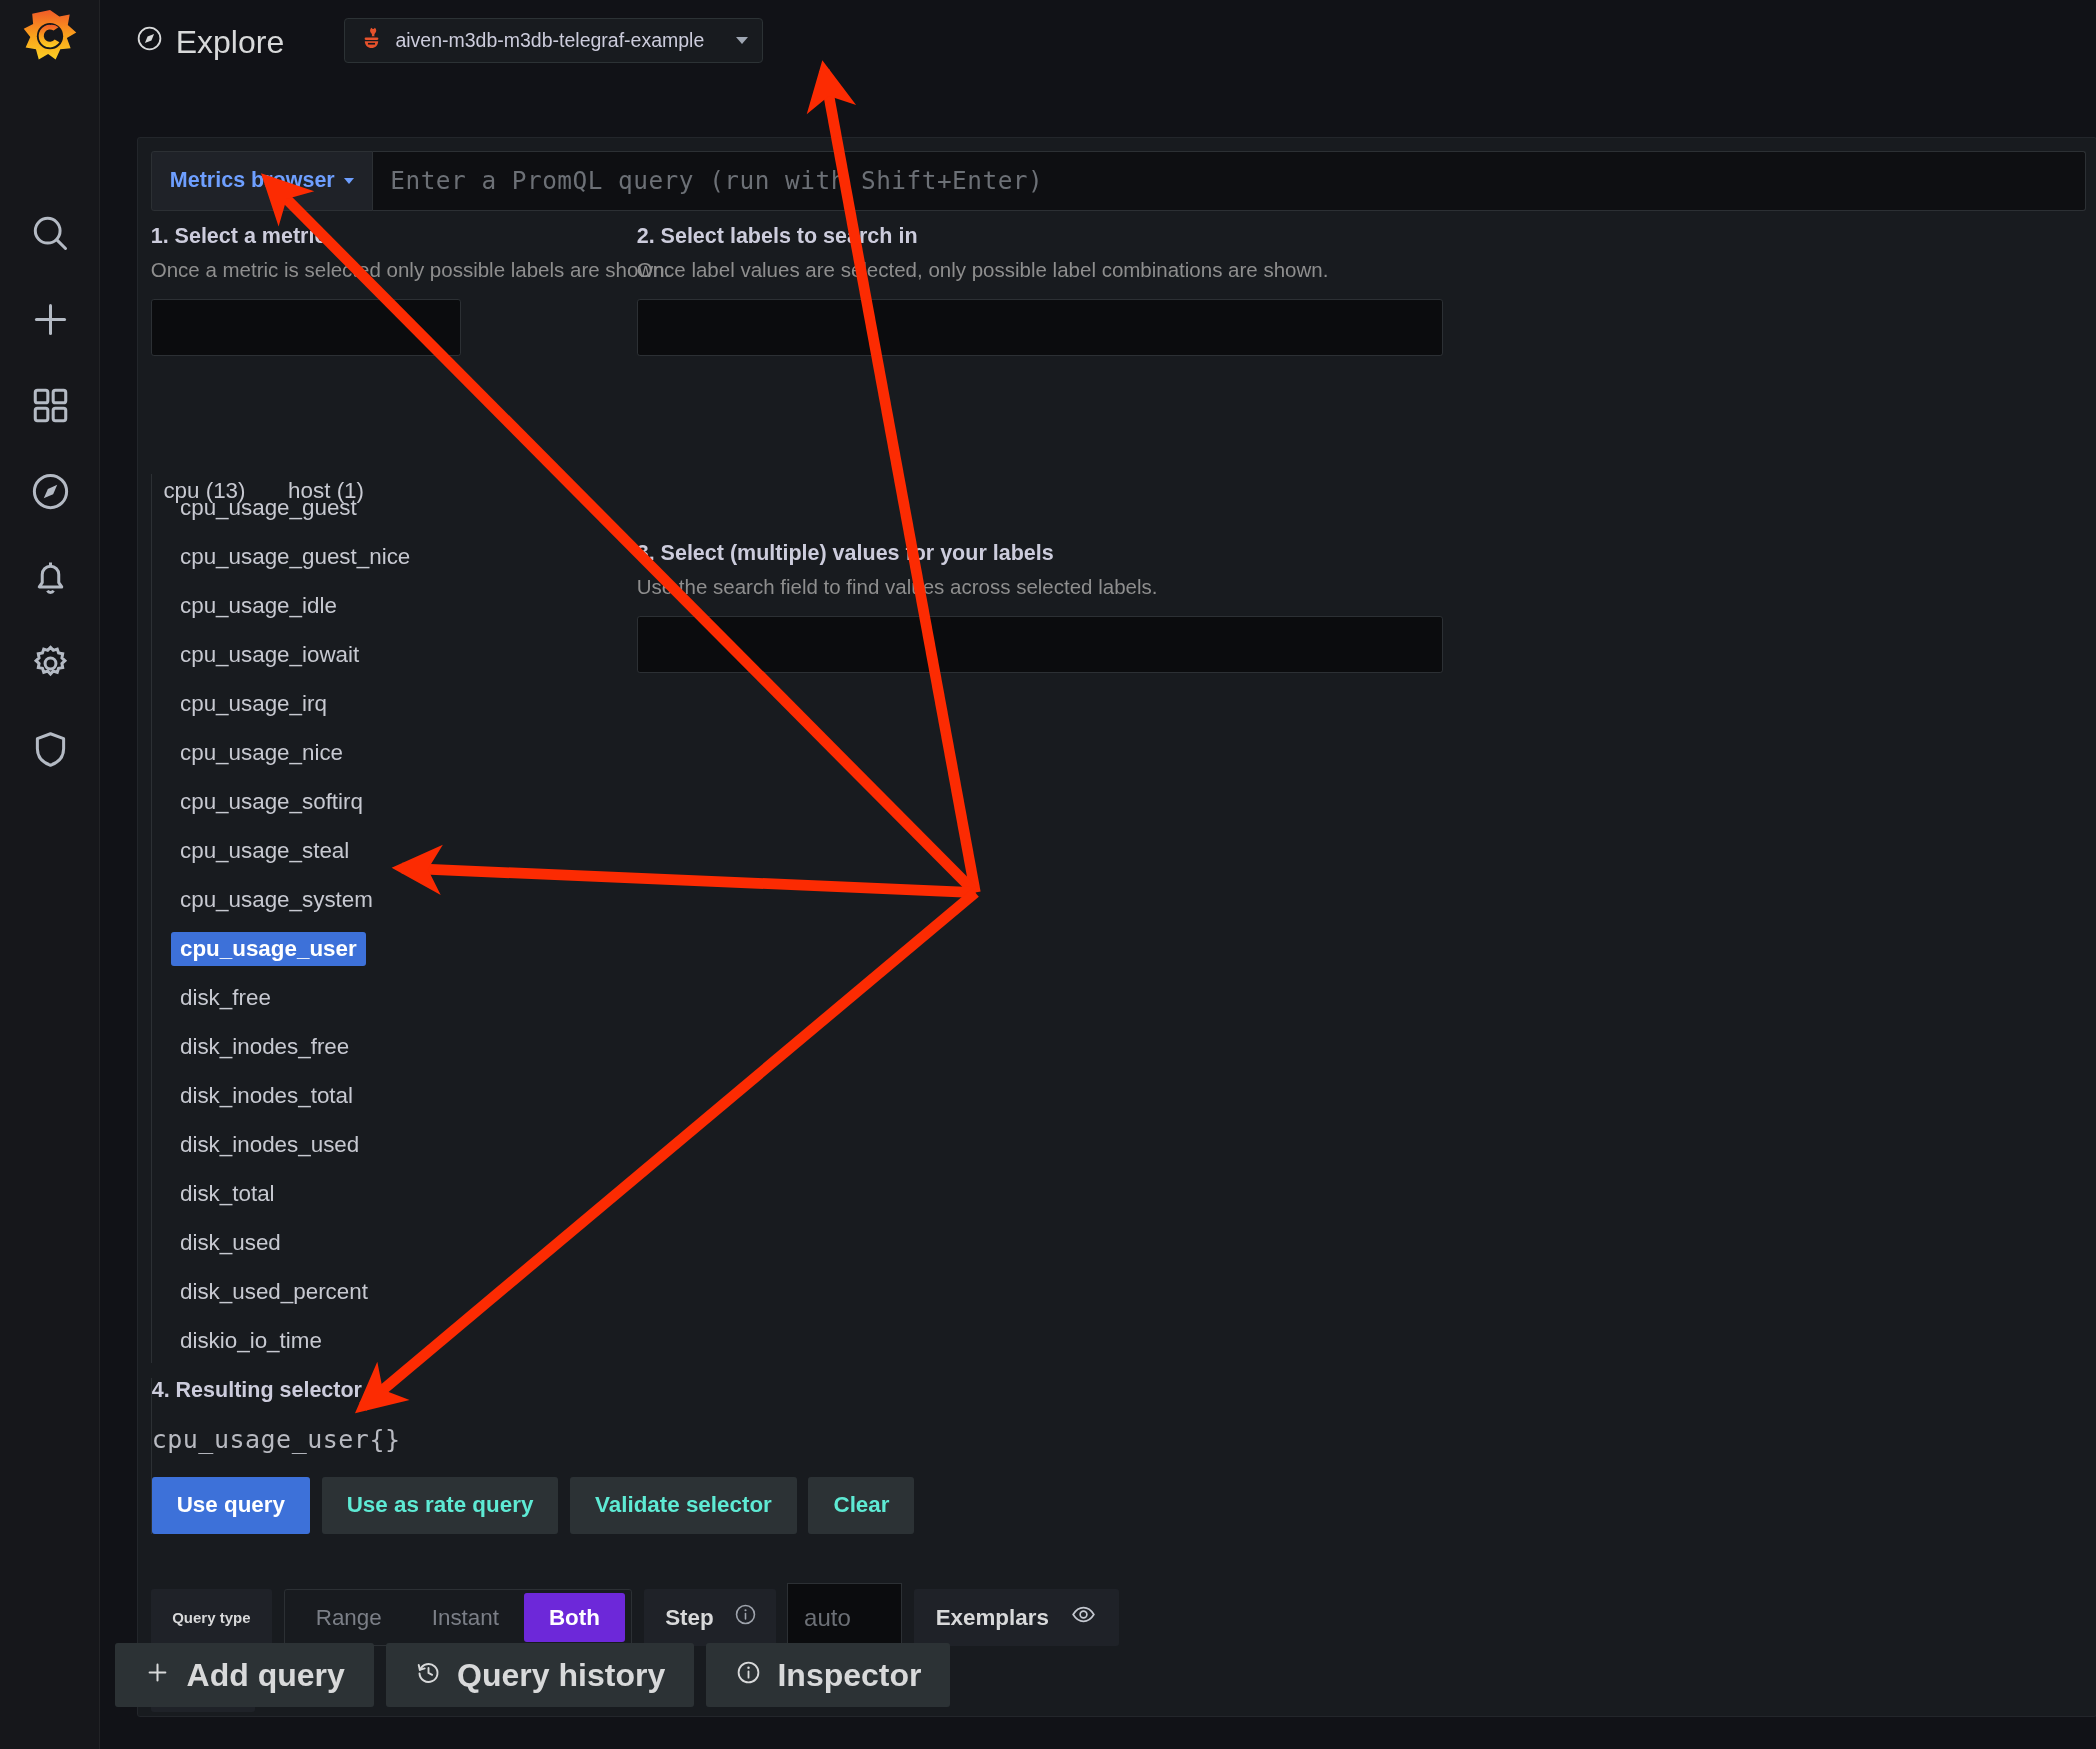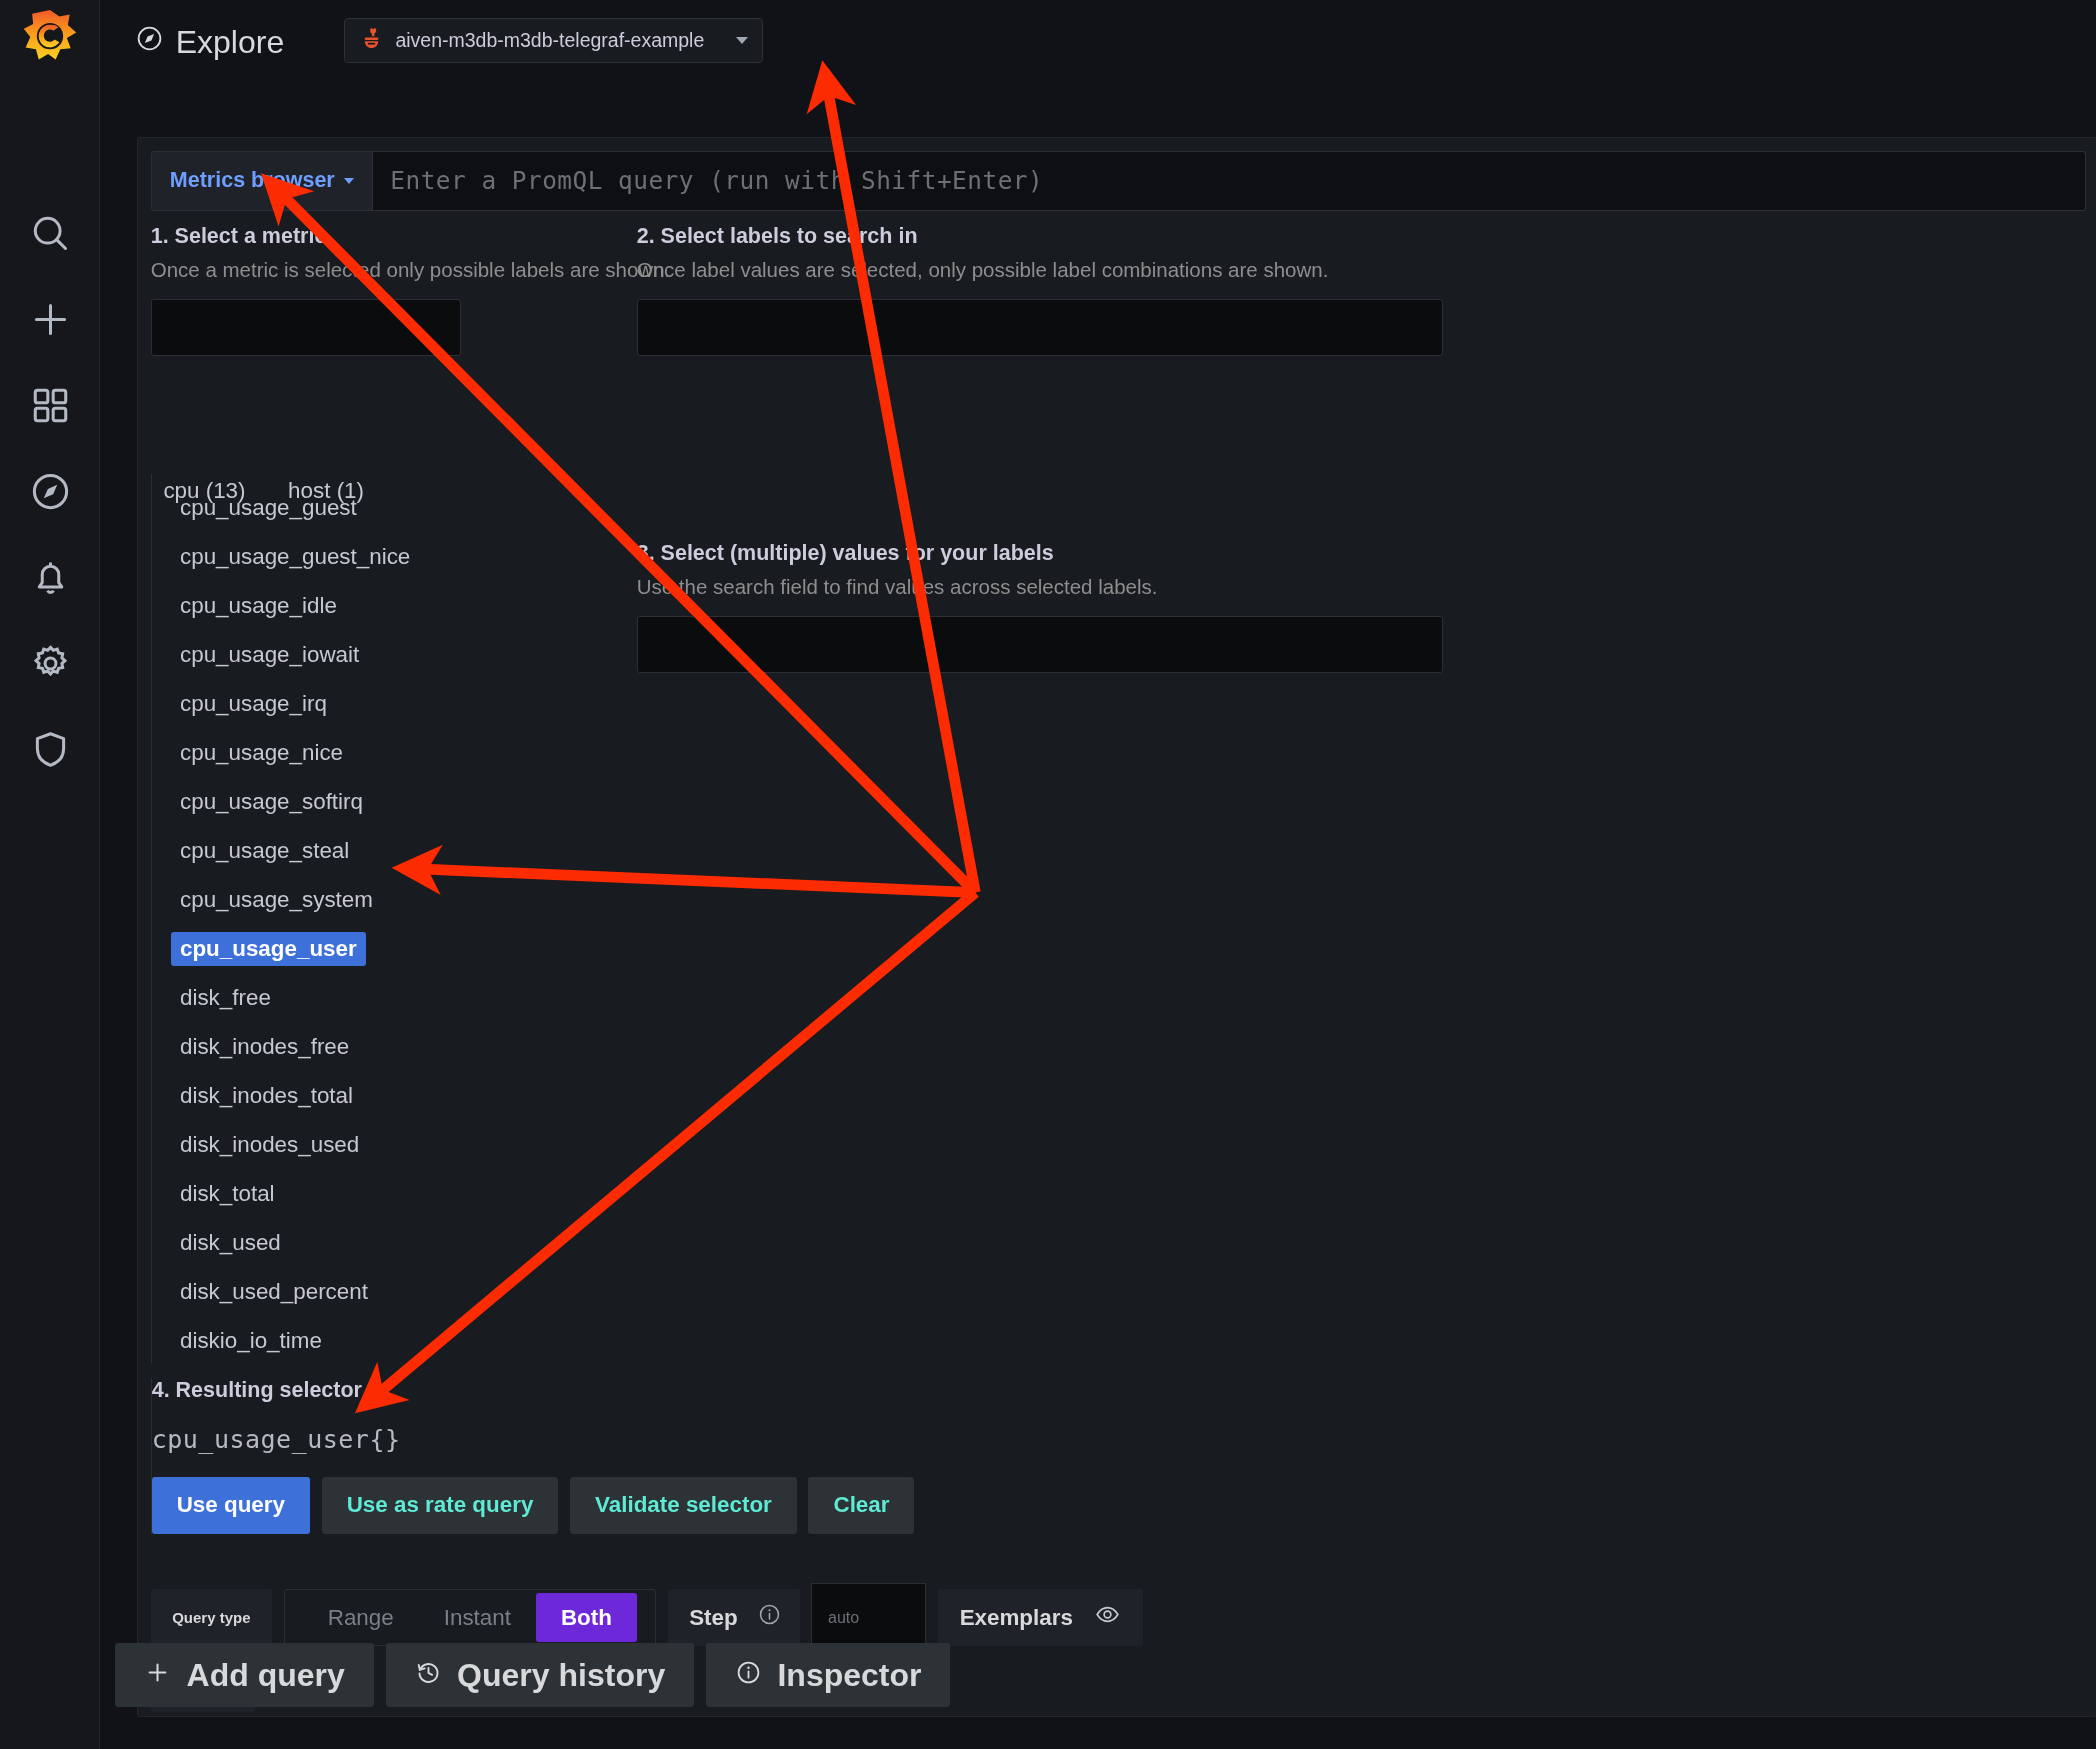--- a/index.html
+++ b/index.html
@@ -293,21 +293,21 @@
     color: #d8d9da;
     font-size: 15px;
     font-weight: 700;
   }
   #qtype-group {
     height: 57px;
     border: 1px solid #2c3034;
     border-radius: 2.9px;
     display: flex;
     align-items: center;
-    padding: 18px;
+    padding: 6px;
     gap: 0;
   }
   .radio-opt {
     height: 49px;
     padding: 0 25px;
     display: flex;
     align-items: center;
     border-radius: 2.9px;
     color: #7b7f87;
     font-size: 22.4px;
@@ -333,21 +333,21 @@
   #step-input {
     width: 115px;
     height: 69px;
     background: #0b0c0e;
     border: 1px solid #2c3034;
     border-radius: 0;
     display: flex;
     align-items: center;
     padding-left: 15.6px;
     color: #6c7076;
-    font-size: 16px;
+    font-size: 24px;
   }
   #exemplars {
     height: 57px;
     padding: 0 21.5px;
     background: #1f2228;
     border-radius: 2.9px;
     display: flex;
     align-items: center;
     gap: 21.5px;
     color: #d8d9da;

